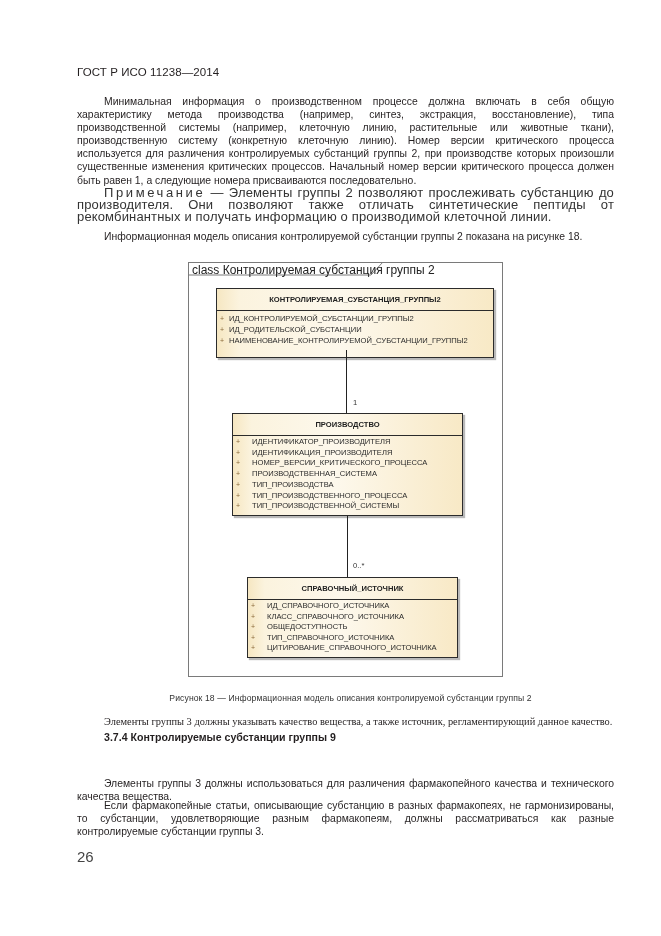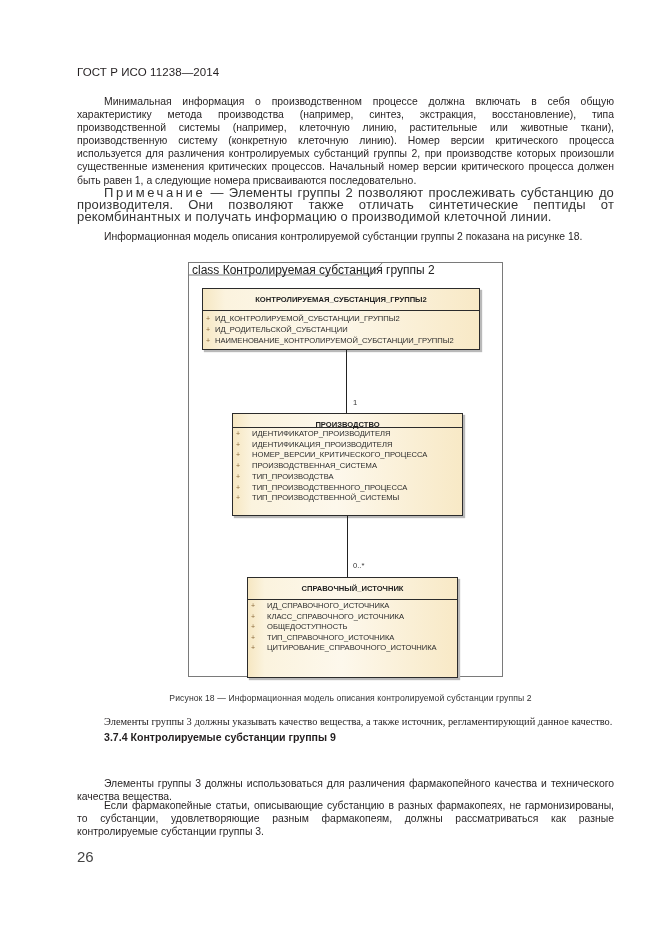--- a/index.html
+++ b/index.html
@@ -44,49 +44,49 @@
 <div class="abs para" style="top:230px;"><span class="ind"></span><span>Информационная модель описания контролируемой субстанции группы 2 показана на рисунке 18.</span></div>
 
 <div class="abs frame"></div>
 <div class="abs frame-tab">
   <svg width="200" height="14">
     <polyline points="0,13 183,13 195,0" fill="none" stroke="#7a7a7a" stroke-width="1"></polyline>
   </svg>
   <span class="frame-tab-label">class Контролируемая субстанция группы 2</span>
 </div>
 
-<div class="abs cls" style="left:202px; top:288px; width:278px; height:62px;">
+<div class="abs cls" style="left:216px; top:288px; width:278px; height:70px;">
   <div class="cls-head" style="height:22px; line-height:21px;">КОНТРОЛИРУЕМАЯ_СУБСТАНЦИЯ_ГРУППЫ2</div>
   <div class="cls-attrs" style="padding-top:2px; line-height:11px;">
     <div class="attr"><span class="plus">+</span><span>ИД_КОНТРОЛИРУЕМОЙ_СУБСТАНЦИИ_ГРУППЫ2</span></div>
     <div class="attr"><span class="plus">+</span><span>ИД_РОДИТЕЛЬСКОЙ_СУБСТАНЦИИ</span></div>
     <div class="attr"><span class="plus">+</span><span>НАИМЕНОВАНИЕ_КОНТРОЛИРУЕМОЙ_СУБСТАНЦИИ_ГРУППЫ2</span></div>
   </div>
 </div>
 
 <div class="abs link" style="left:346px; top:350px; height:63px;"></div>
 <div class="abs mult" style="left:353px; top:398px;">1</div>
 
 <div class="abs cls" style="left:232px; top:413px; width:231px; height:103px;">
-  <div class="cls-head" style="height:14px; line-height:22px;">ПРОИЗВОДСТВО</div>
+  <div class="cls-head" style="height:22px; line-height:22px;">ПРОИЗВОДСТВО</div>
   <div class="cls-attrs" style="padding-top:1px; line-height:10.7px;">
     <div class="attr wide"><span class="plus">+</span><span>ИДЕНТИФИКАТОР_ПРОИЗВОДИТЕЛЯ</span></div>
     <div class="attr wide"><span class="plus">+</span><span>ИДЕНТИФИКАЦИЯ_ПРОИЗВОДИТЕЛЯ</span></div>
     <div class="attr wide"><span class="plus">+</span><span>НОМЕР_ВЕРСИИ_КРИТИЧЕСКОГО_ПРОЦЕССА</span></div>
     <div class="attr wide"><span class="plus">+</span><span>ПРОИЗВОДСТВЕННАЯ_СИСТЕМА</span></div>
     <div class="attr wide"><span class="plus">+</span><span>ТИП_ПРОИЗВОДСТВА</span></div>
     <div class="attr wide"><span class="plus">+</span><span>ТИП_ПРОИЗВОДСТВЕННОГО_ПРОЦЕССА</span></div>
     <div class="attr wide"><span class="plus">+</span><span>ТИП_ПРОИЗВОДСТВЕННОЙ_СИСТЕМЫ</span></div>
   </div>
 </div>
 
 <div class="abs link" style="left:347px; top:516px; height:61px;"></div>
 <div class="abs mult" style="left:353px; top:561px;">0..*</div>
 
-<div class="abs cls" style="left:247px; top:577px; width:211px; height:101px;">
+<div class="abs cls" style="left:247px; top:577px; width:211px; height:81px;">
   <div class="cls-head" style="height:22px; line-height:22px;">СПРАВОЧНЫЙ_ИСТОЧНИК</div>
   <div class="cls-attrs" style="padding-top:1px; line-height:10.5px;">
     <div class="attr wide"><span class="plus">+</span><span>ИД_СПРАВОЧНОГО_ИСТОЧНИКА</span></div>
     <div class="attr wide"><span class="plus">+</span><span>КЛАСС_СПРАВОЧНОГО_ИСТОЧНИКА</span></div>
     <div class="attr wide"><span class="plus">+</span><span>ОБЩЕДОСТУПНОСТЬ</span></div>
     <div class="attr wide"><span class="plus">+</span><span>ТИП_СПРАВОЧНОГО_ИСТОЧНИКА</span></div>
     <div class="attr wide"><span class="plus">+</span><span>ЦИТИРОВАНИЕ_СПРАВОЧНОГО_ИСТОЧНИКА</span></div>
   </div>
 </div>
 

